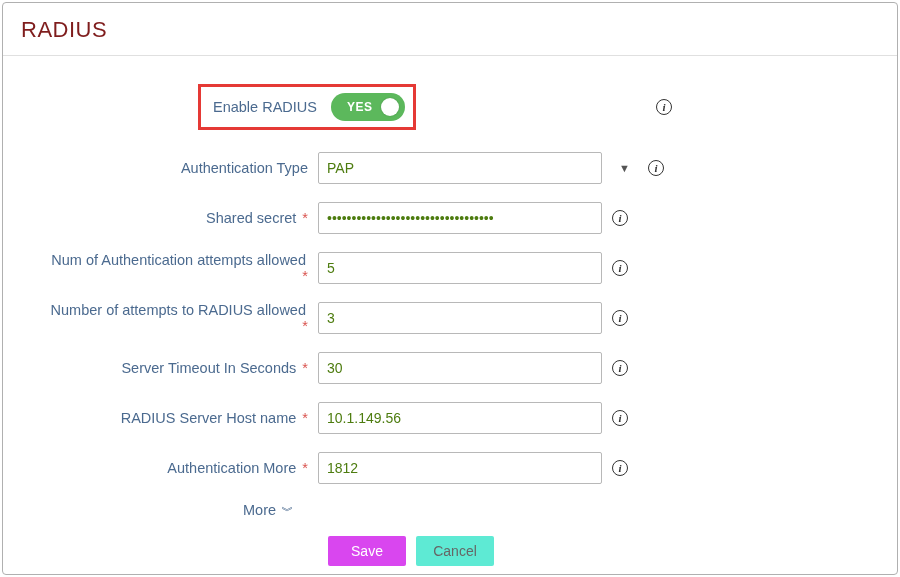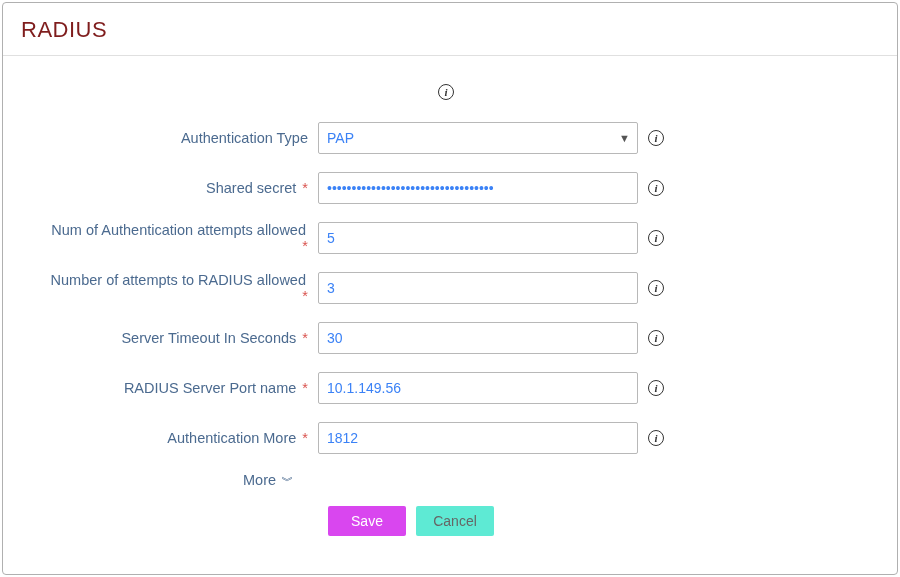--- a/index.html
+++ b/index.html
@@ -47,27 +47,27 @@
   }
   .req {
     color: #d9534f;
     margin-left: 2px;
   }
   .form-control-wrap {
     display: flex;
     align-items: center;
   }
   .form-input, .form-select {
-    width: 320px;
+    width: 284px;
     height: 32px;
     border: 1px solid #b8b8b8;
     border-radius: 2px;
     padding: 4px 8px;
     font-size: 14px;
-    color: #3b82f6;
+    color: #4d7c0f;
     background: #fff;
   }
   .form-select {
     appearance: none;
     -webkit-appearance: none;
     background: #fff;
     position: relative;
   }
   .select-wrap {
     position: relative;
@@ -187,20 +187,27 @@
 <body>
 
 <div class="panel">
   <div class="panel-header">
     <h1 class="panel-title">RADIUS</h1>
   </div>
   <div class="panel-body">
 
     <div class="form-row enable-row">
       <div class="form-control-wrap">
+        <div class="highlight-box">
+          <span class="form-label">Enable RADIUS</span>
+          <div class="toggle">
+            <span class="toggle-label">YES</span>
+            <div class="toggle-knob"></div>
+          </div>
+        </div>
         <span class="info-spacer"></span>
         <span class="info-icon">i</span>
       </div>
     </div>
 
     <div class="form-row">
       <span class="form-label"><span>Authentication Type</span></span>
       <div class="form-control-wrap">
         <div class="select-wrap">
           <select class="form-select">
@@ -238,21 +245,21 @@
 
     <div class="form-row">
       <span class="form-label"><span>Server Timeout In Seconds</span><span class="req"> *</span></span>
       <div class="form-control-wrap">
         <input class="form-input" type="text" value="30" style="">
         <span class="info-icon">i</span>
       </div>
     </div>
 
     <div class="form-row">
-      <span class="form-label"><span>RADIUS Server Port name</span><span class="req"> *</span></span>
+      <span class="form-label"><span>RADIUS Server Host name</span><span class="req"> *</span></span>
       <div class="form-control-wrap">
         <input class="form-input" type="text" value="10.1.149.56" style="">
         <span class="info-icon">i</span>
       </div>
     </div>
 
     <div class="form-row">
       <span class="form-label"><span>Authentication More</span><span class="req"> *</span></span>
       <div class="form-control-wrap">
         <input class="form-input" type="text" value="1812" style="">

